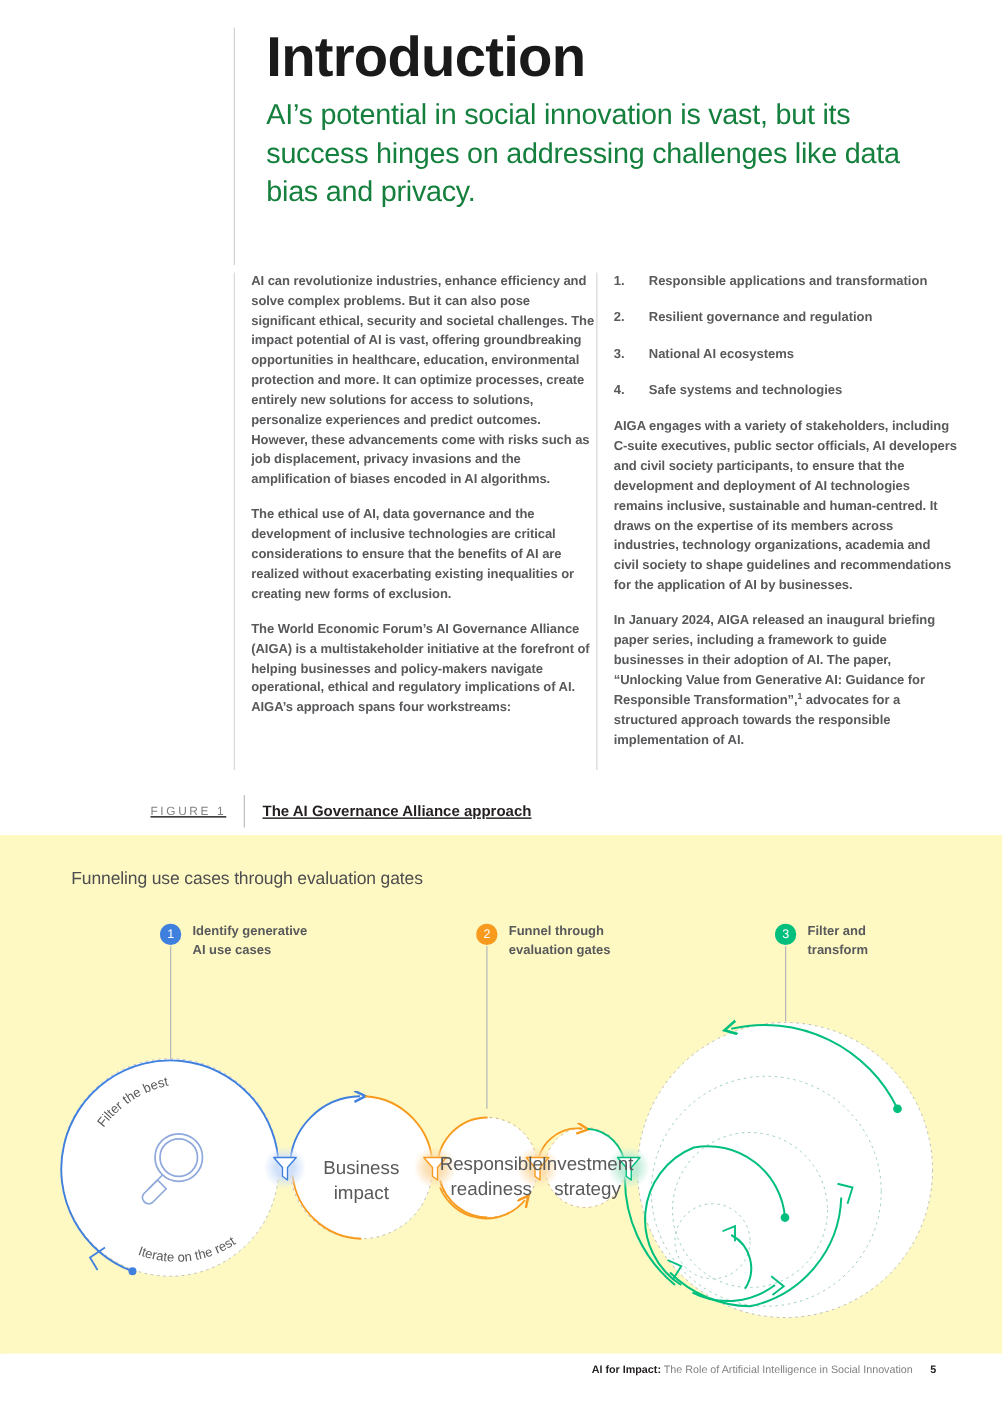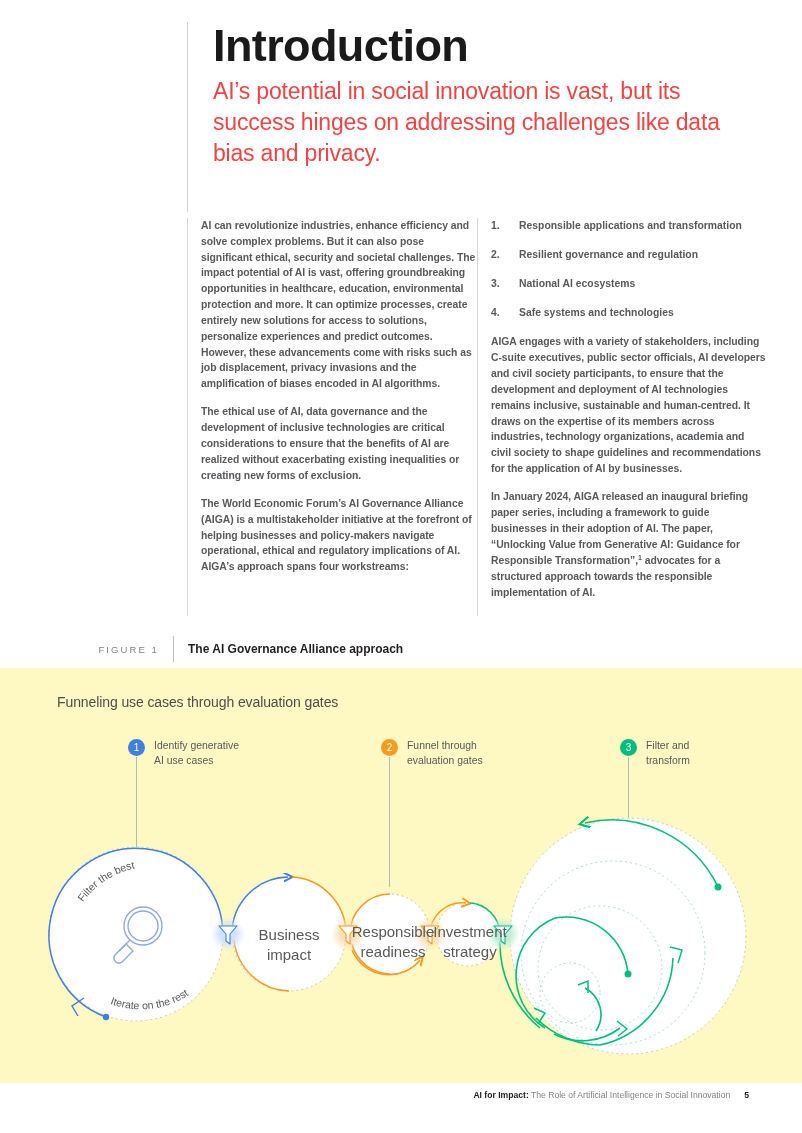--- a/index.html
+++ b/index.html
@@ -17,21 +17,21 @@
   .title-block { position: absolute; left: 187px; top: 22px; width: 580px; padding-left: 26px; }
   .title-rule {
     position: absolute; left: 0; top: 0; width: 1px; height: 190px;
     background: #d3d3d3;
   }
   .h1 {
     font-size: 45px; font-weight: bold; color: #1a1a1a;
     letter-spacing: -0.6px; line-height: 1.06; margin-bottom: 2px;
   }
   .h2 {
-    font-size: 23px; color: #ef4444; line-height: 1.36; font-weight: normal;
+    font-size: 23px; color: #15803d; line-height: 1.36; font-weight: normal;
     letter-spacing: -0.2px; margin-top: 6px;
   }
 
   
   .cols { position: absolute; left: 187px; top: 218px; width: 581px; display: flex; }
   .col { width: 290px; padding-left: 14px; position: relative; font-weight: bold; }
   .col .col-rule {
     position: absolute; left: 0; top: 0; width: 1px; height: 398px; background: #d9d9d9;
   }
   .col p {
@@ -41,21 +41,21 @@
   ol.wk { list-style: none; margin: 0 0 12px 0; padding: 0; }
   ol.wk li {
     font-size: 10.4px; line-height: 1.5; color: #58595b; margin-bottom: 13.5px;
     padding-left: 28px; position: relative;
   }
   ol.wk li .num { position: absolute; left: 0; top: 0; }
   sup { font-size: 7px; vertical-align: super; }
 
   
   .figcap {
-    position: absolute; left: 78px; top: 636px; display: flex; align-items: center;
+    position: absolute; left: 100px; top: 636px; display: flex; align-items: center; text-decoration: underline;
   }
   .figcap .lbl {
     font-size: 9.5px; letter-spacing: 2.1px; color: #808285; text-transform: uppercase;
     padding-right: 14px; width: 95px; text-align: right;
   }
   .figcap .sep { width: 1px; height: 26px; background: #bfbfbf; }
   .figcap .txt { font-size: 12px; font-weight: bold; color: #231f20; padding-left: 14px; }
 
   
   .panel {
@@ -68,21 +68,21 @@
   }
 
   
   .step { position: absolute; display: flex; align-items: flex-start; }
   .badge {
     width: 17px; height: 17px; border-radius: 50%; color: #fff;
     font-size: 10px; line-height: 17px; text-align: center; font-weight: normal;
     flex: 0 0 17px;
   }
   .step .slabel {
-    font-size: 10.4px; line-height: 1.42; color: #58595b; padding-left: 9px; white-space: pre-line;
+    font-size: 10.4px; line-height: 1.42; color: #58595b; padding-left: 9px; white-space: pre-line; font-weight: bold;
   }
   #step1 { left: 128px; top: 739px; }
   #step2 { left: 381px; top: 739px; }
   #step3 { left: 620px; top: 739px; }
 
   .stem { position: absolute; width: 1px; background: #b6b7b9; }
   #stem1 { left: 136px; top: 757px; height: 95px; }
   #stem2 { left: 389px; top: 757px; height: 130px; }
   #stem3 { left: 628px; top: 757px; height: 60px; }
 

